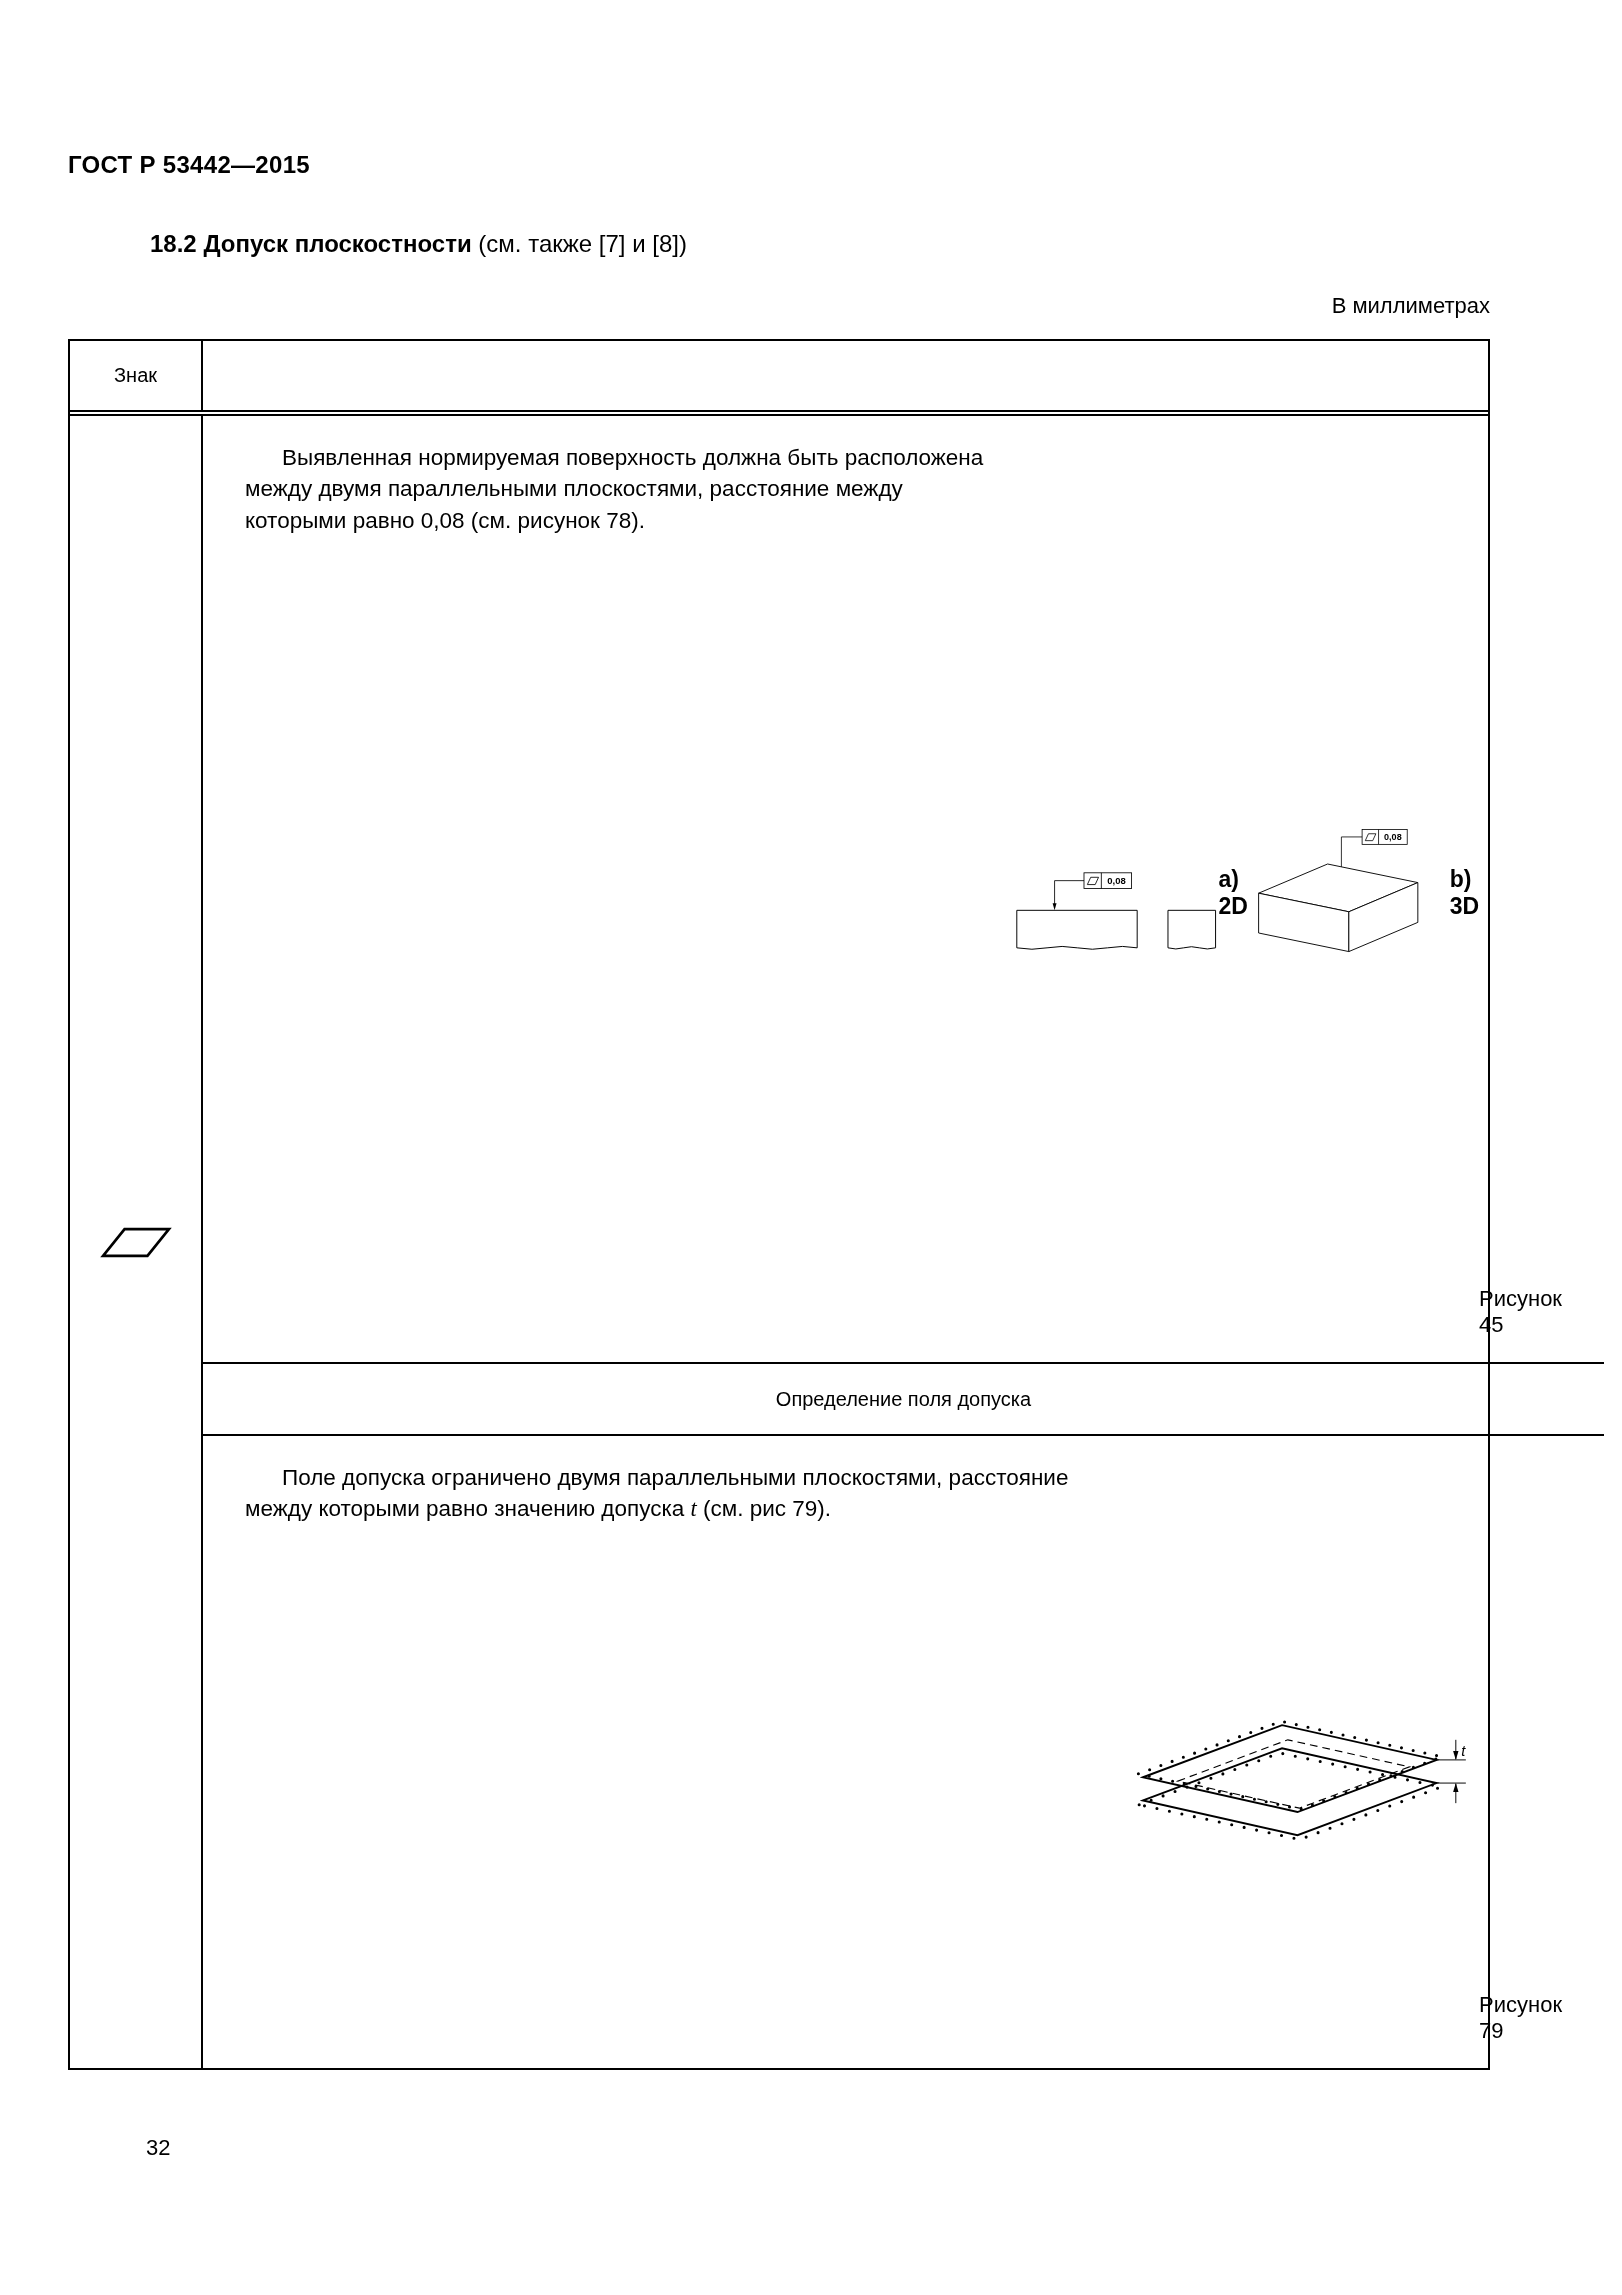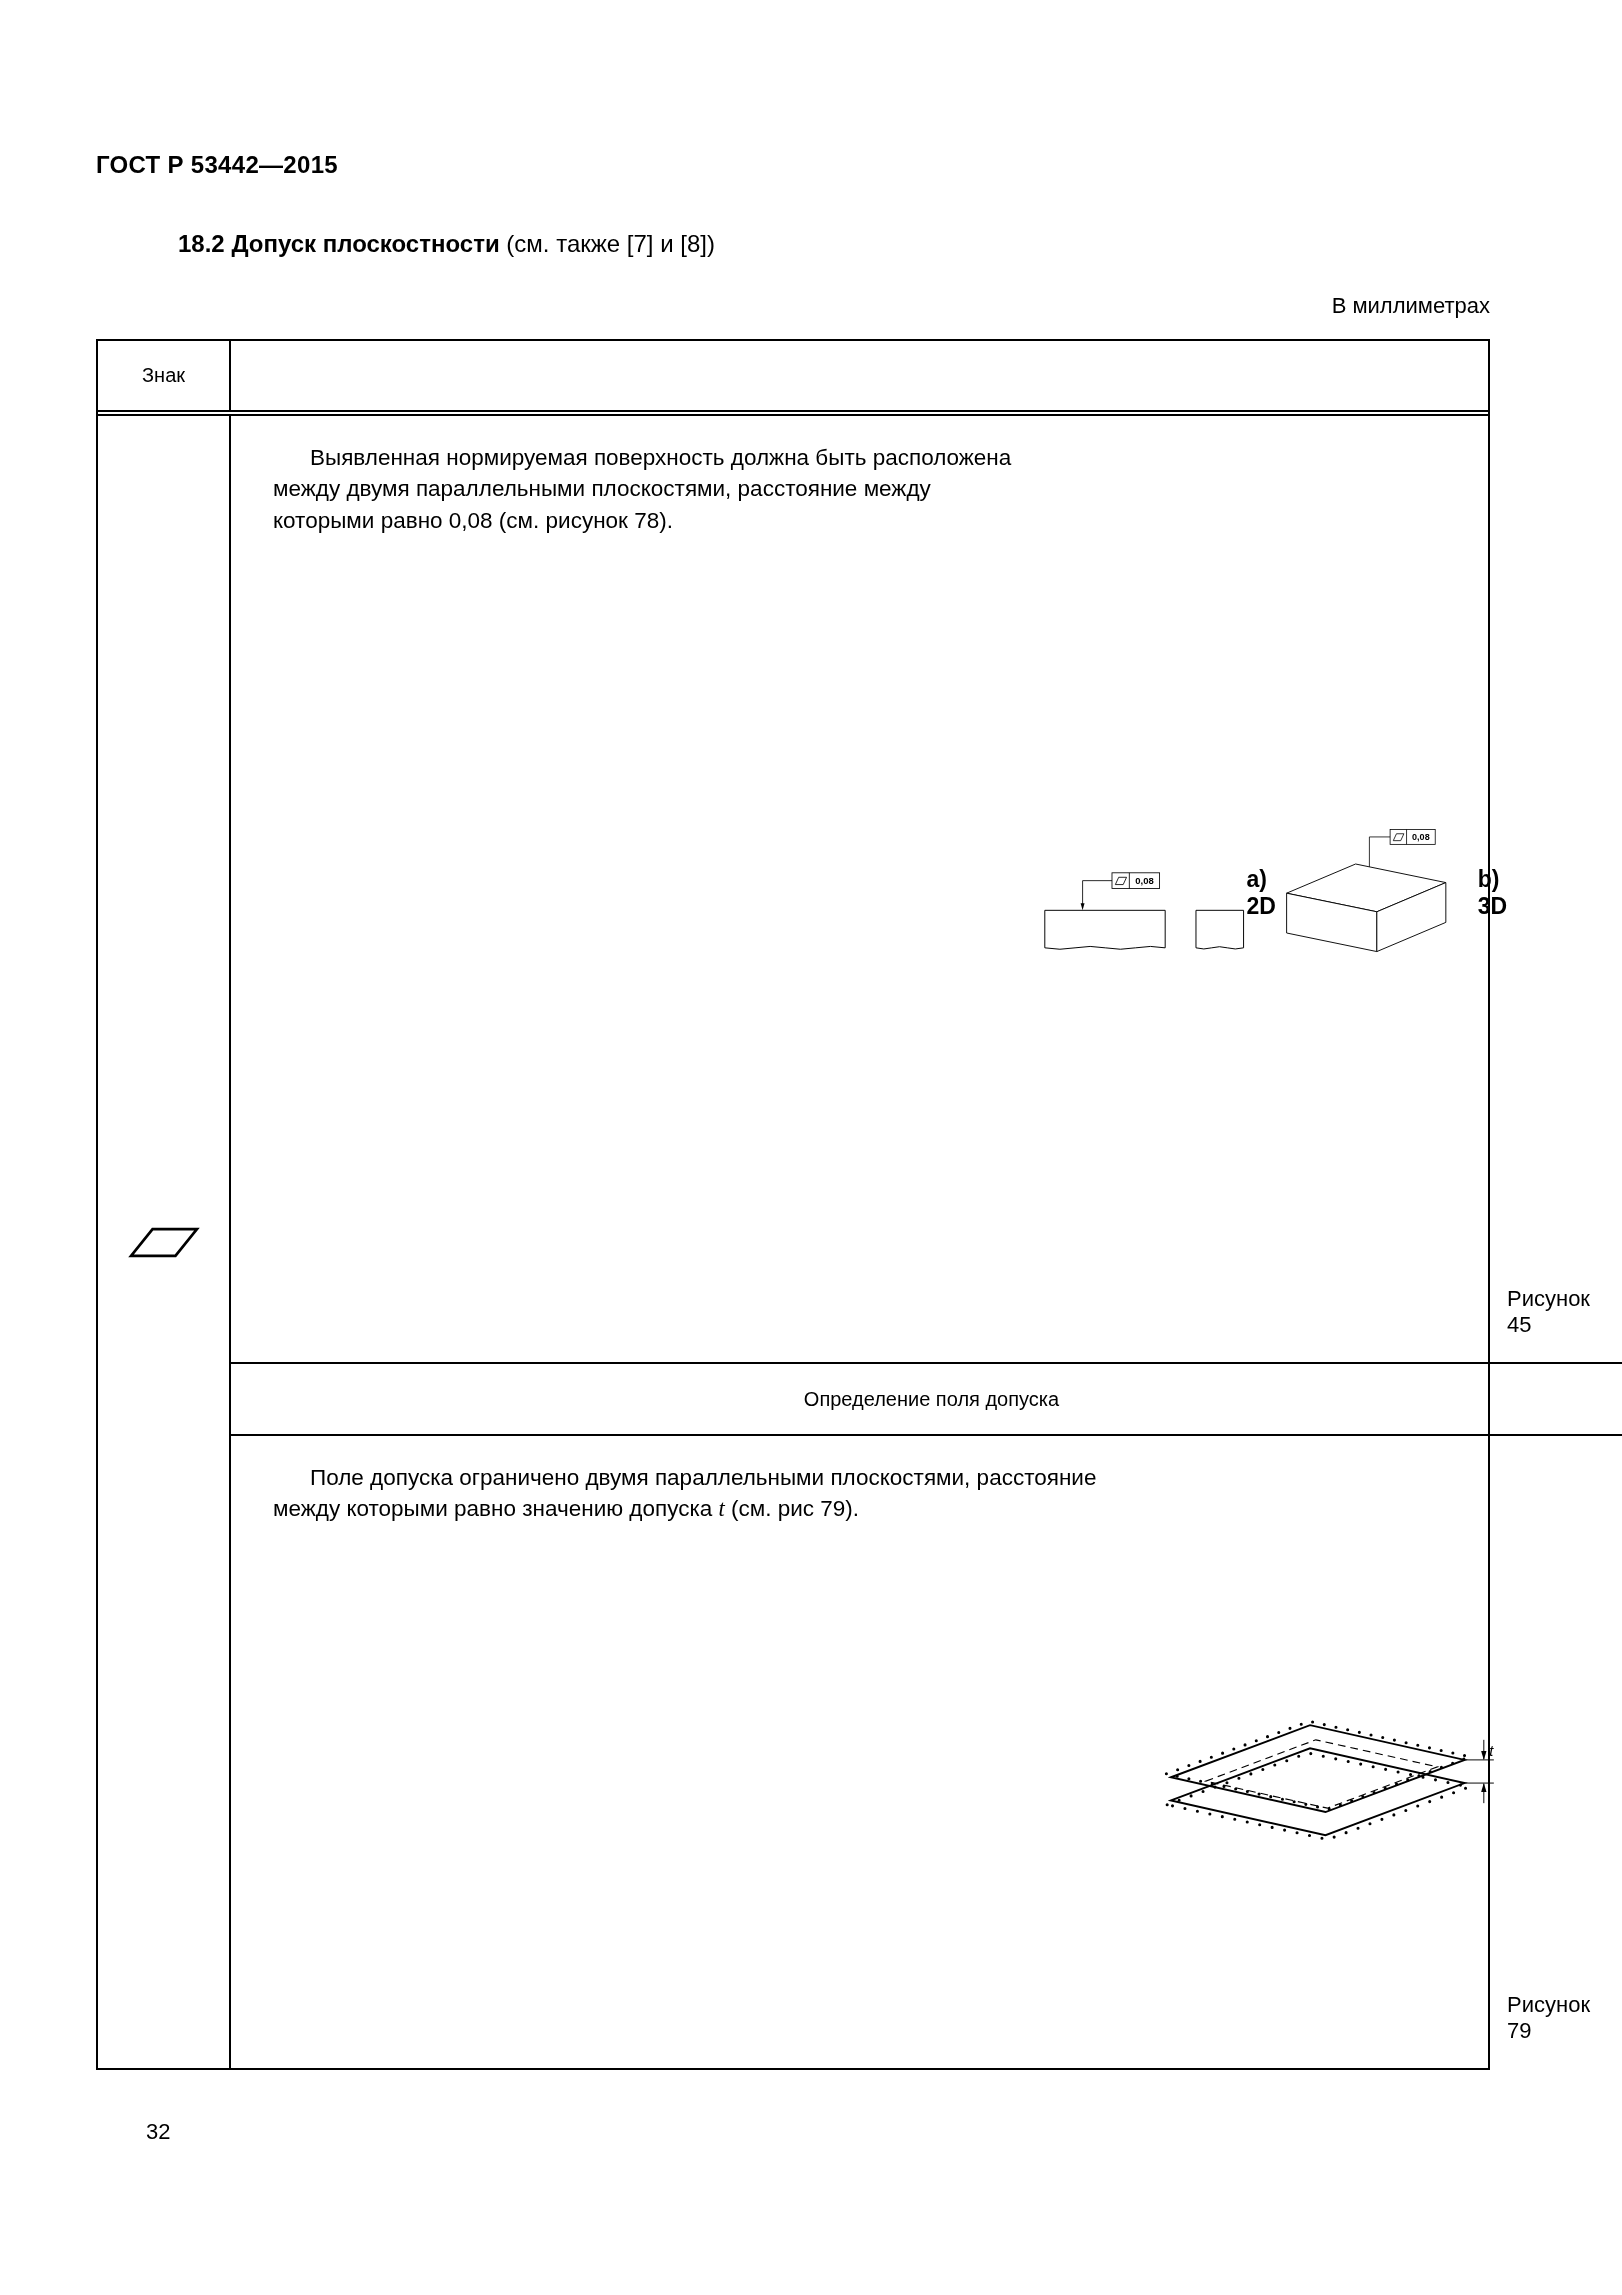--- a/index.html
+++ b/index.html
@@ -1,20 +1,20 @@
 <!DOCTYPE html>
 <html style="font-size:10.7px"><head>
 <meta charset="utf-8">
 <style>
   * { margin:0; padding:0; box-sizing:border-box; }
   html,body { background:#e8e8e8; }
   .page {
     width:1623px; height:2295px; background:#ffffff; color:#000;
     font-family:"Liberation Sans", sans-serif; position:relative;
-    padding:151px 133px 0 96px;
+    padding:151px 133px 0 68px;
   }
   .doc-header { font-size:24px; font-weight:bold; letter-spacing:0.3px; }
   .section-heading { margin:51px 0 0 82px; font-size:24px; }
   .section-heading .b { font-weight:bold; }
   .units-note { text-align:right; margin-top:35px; font-size:22px; }
 
   .gost-table { margin-top:20px; border:2px solid #000; height:1731px; display:flex; flex-direction:column; }
   .thead { display:flex; border-bottom:6px double #000; flex:none; }
   .th { display:flex; align-items:center; justify-content:center; font-size:20px; padding:23px 6.7px; }
   .th-sign { width:133px; flex:none; border-right:2px solid #000; }
@@ -27,21 +27,21 @@
   .cell-row2 { height:74px; flex:none; border-top:2px solid #000; border-bottom:2px solid #000;
                display:flex; align-items:center; justify-content:center; font-size:20px; }
   .cell-row3 { flex:1; padding:25.5px 42px 24px; display:flex; align-items:center; min-height:0; }
 
   .para { font-size:22.5px; line-height:1.4; text-indent:37px; align-self:stretch; }
   .fig { display:block; }
   .fig-sub-caption { font-size:23px; font-weight:bold; margin-top:6.7px; }
   .fig-caption { font-size:22px; margin-top:auto; }
   .t-italic { font-style:italic; font-family:"Liberation Serif", serif; }
 
-  .page-number { position:absolute; left:146px; bottom:150px; font-size:22px; }
+  .page-number { position:absolute; left:146px; bottom:134px; font-size:22px; }
 
   svg text { font-family:"Liberation Sans", sans-serif; }
 </style>
 </head>
 <body>
 
 <div class="page">
 
   <div class="doc-header">ГОСТ Р 53442—2015</div>
 

